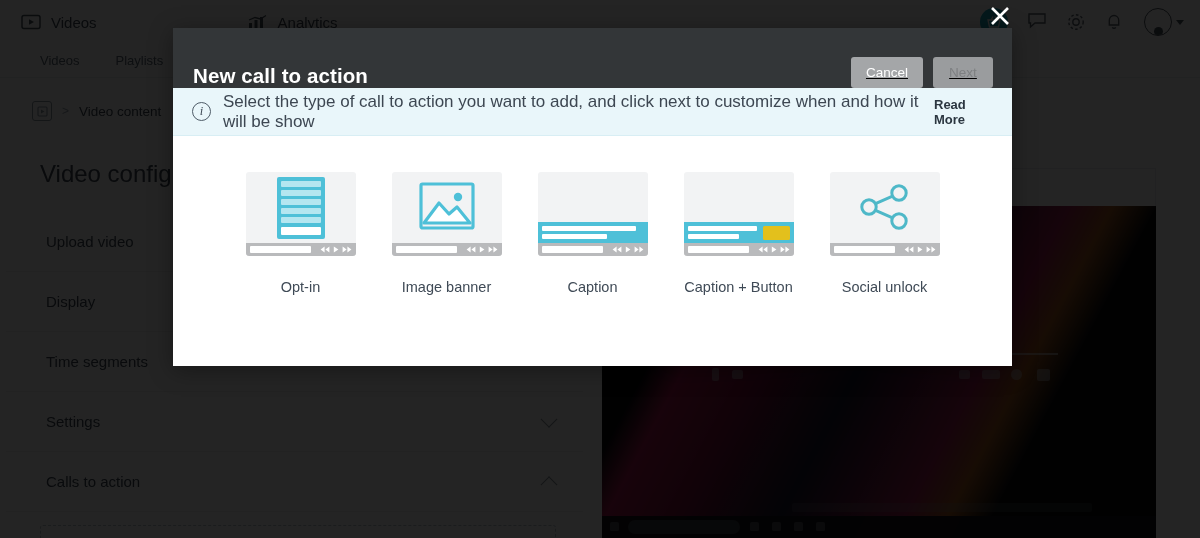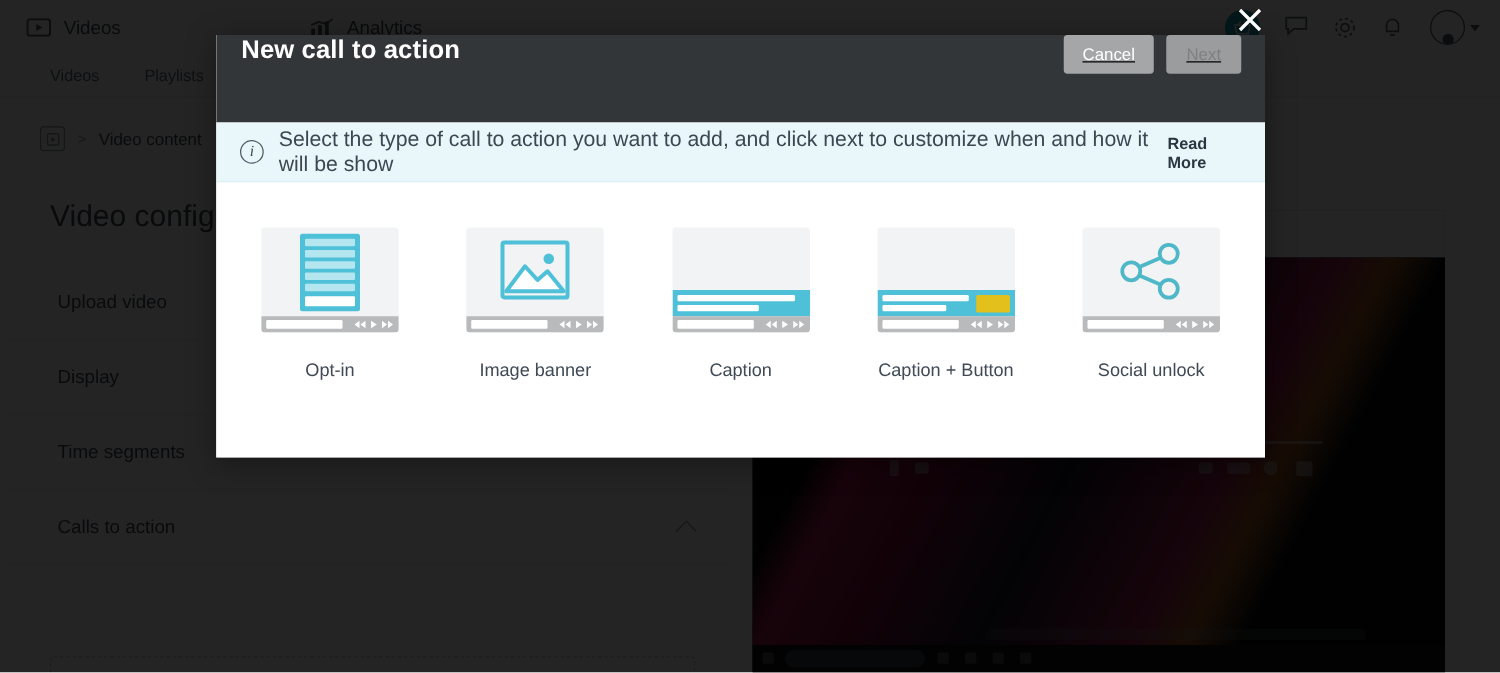--- a/index.html
+++ b/index.html
@@ -262,24 +262,24 @@
     width: 839px; height: 338px;
     z-index: 60;
     background: #ffffff;
     box-shadow: 0 4px 22px rgba(0,0,0,0.35);
     display: flex;
     flex-direction: column;
     overflow: hidden;
   }
 
   .modal-header {
-    height: 70px;
+    height: 60px;
     background: #333638;
     display: flex;
-    align-items: flex-start;
+    align-items: flex-end;
     justify-content: space-between;
     padding: 0 19px 0 20px;
     flex: 0 0 auto;
   }
   .modal-title {
     color: #ffffff;
     font-size: 20.5px;
     font-weight: bold;
     letter-spacing: .1px;
   }
@@ -330,21 +330,21 @@
     color: #2b3640;
     font-weight: bold;
     cursor: pointer;
     margin-left: 8px;
   }
 
   .cards-area {
     flex: 1 1 auto;
     background: #ffffff;
     display: flex;
-    justify-content: space-between;
+    justify-content: center;
     padding: 36px 18px 0 18px;
   }
   .card {
     width: 146px;
     display: flex;
     flex-direction: column;
     align-items: center;
     cursor: pointer;
   }
   .thumb {
@@ -545,20 +545,24 @@
       <div class="acc-row">
         <span>Upload video</span>
       </div>
       <div class="acc-row">
         <span>Display</span>
       </div>
       <div class="acc-row">
         <span>Time segments</span>
       </div>
       <div class="acc-row">
+        <span>Settings</span>
+        <span class="chev down"></span>
+      </div>
+      <div class="acc-row">
         <span>Calls to action</span>
         <span class="chev up"></span>
       </div>
     </div>
 
     <div class="dashed-zone"></div>
 
     <div class="preview-panel"></div>
     <div class="preview-video">
       <div class="pv-shot"></div>

